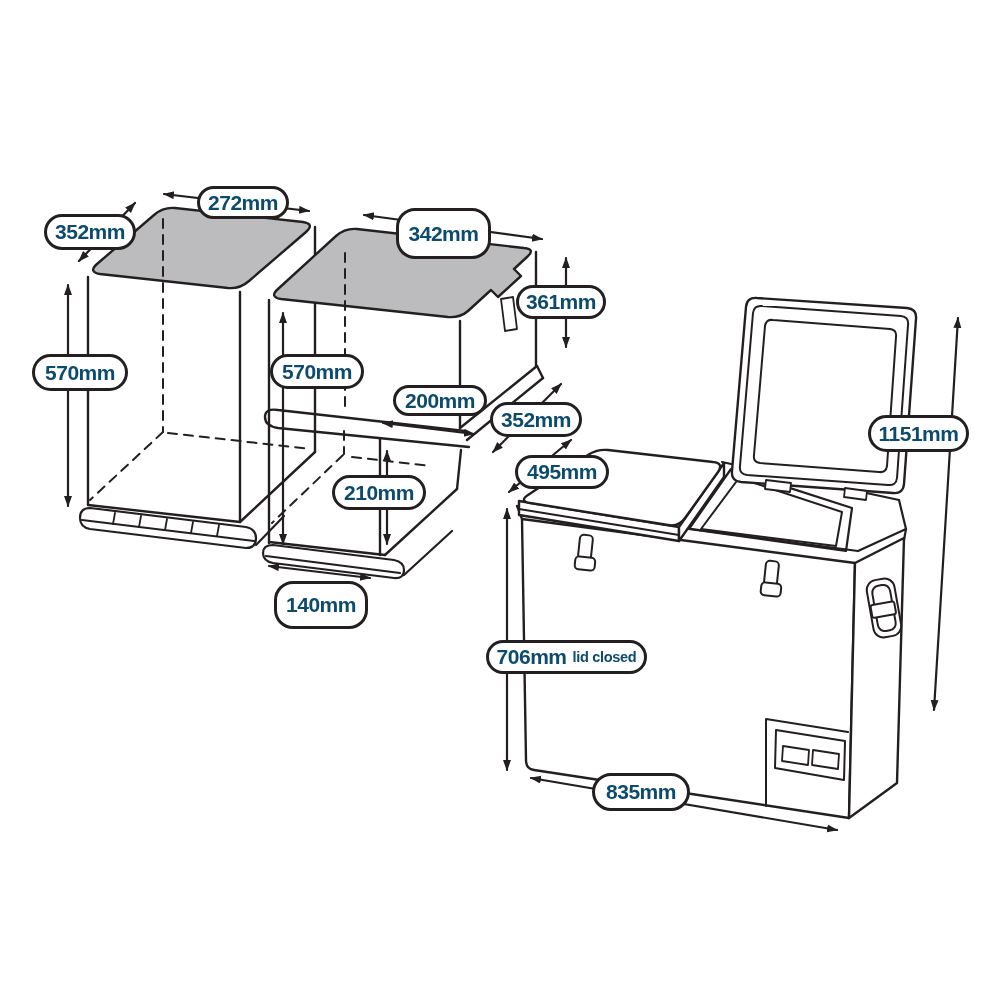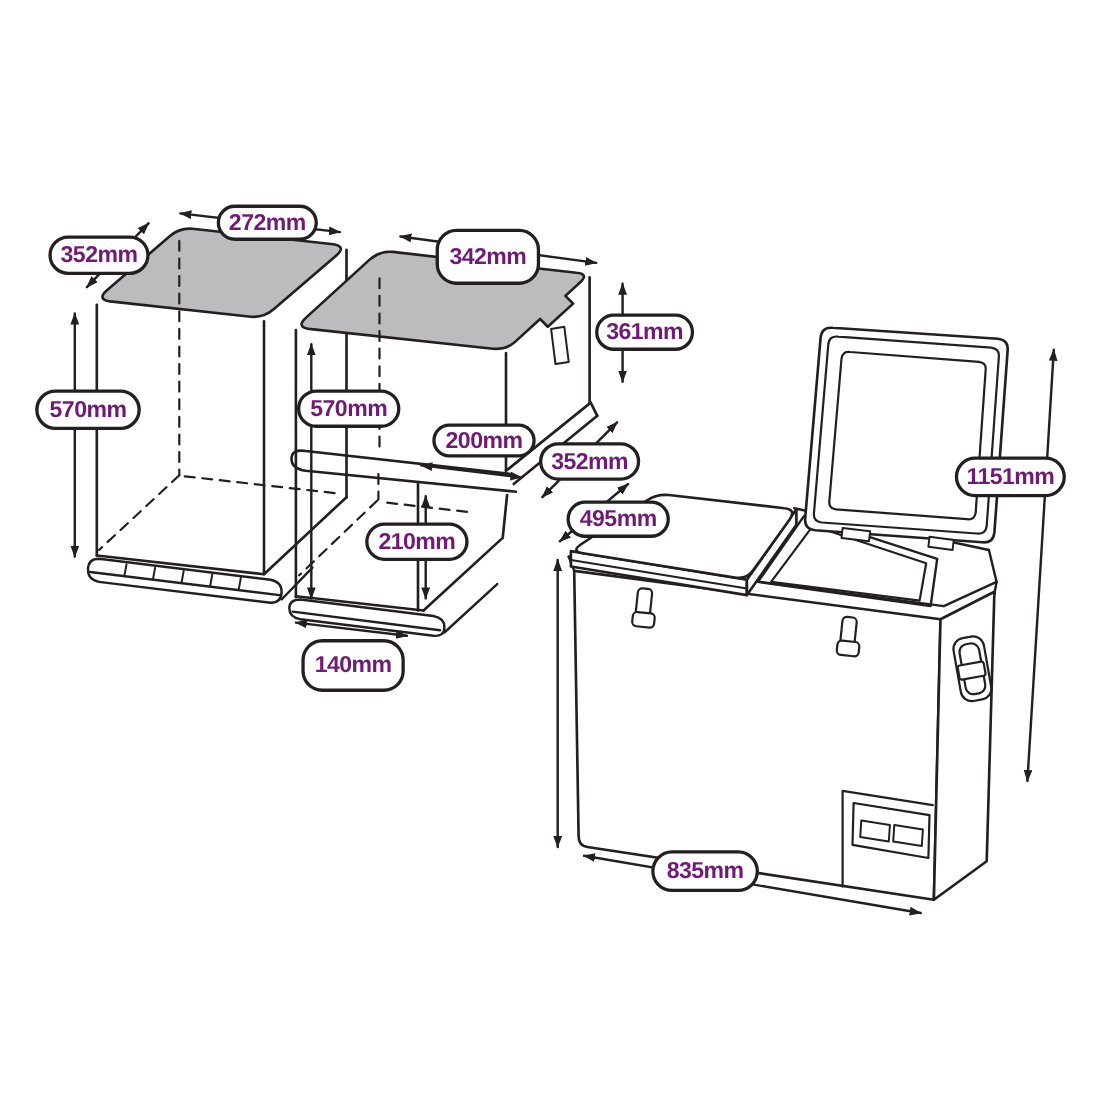--- a/index.html
+++ b/index.html
@@ -1,21 +1,21 @@
 <!DOCTYPE html>
 <html><head>
 <meta charset="utf-8">
 <style>
   html,body{margin:0;padding:0;background:#ffffff;}
   .canvas{position:relative;width:1000px;height:1000px;background:#ffffff;overflow:hidden;
           font-family:"Liberation Sans",sans-serif;}
   .art{position:absolute;left:0;top:0;}
   .pill{position:absolute;display:flex;align-items:center;justify-content:center;
         background:#ffffff;border:3px solid #231f20;border-radius:19px;
-        font-weight:bold;color:#701a75;font-size:21px;letter-spacing:-0.5px;
+        font-weight:bold;color:#0c4a6e;font-size:21px;letter-spacing:-0.5px;
         box-sizing:border-box;white-space:nowrap;z-index:5;}
   .pill .suffix{font-size:14.5px;margin-left:6px;letter-spacing:-0.3px;}
 </style>
 </head>
 <body>
 
 <div class="canvas">
 
 <svg class="art" width="1000" height="1000" viewBox="0 0 1000 1000">
   <defs>
@@ -145,23 +145,27 @@
       <line x1="507" y1="509" x2="507" y2="770" marker-start="url(#ahS)" marker-end="url(#ahE)"></line>
       <line x1="531" y1="778" x2="837" y2="830" marker-start="url(#ahS)" marker-end="url(#ahE)"></line>
     </g>
   </g>
 </svg>
 
 <div class="pill" style="left:44px;top:214px;width:92px;height:36px;">352mm</div>
 <div class="pill" style="left:197px;top:186px;width:92px;height:33px;">272mm</div>
 <div class="pill" style="left:32px;top:354px;width:96px;height:37px;">570mm</div>
 <div class="pill" style="left:396px;top:208px;width:95px;height:51px;">342mm</div>
-<div class="pill" style="left:541px;top:285px;width:90px;height:34px;">361mm</div>
+<div class="pill" style="left:516px;top:285px;width:90px;height:34px;">361mm</div>
 <div class="pill" style="left:270px;top:354px;width:94px;height:35px;">570mm</div>
 <div class="pill" style="left:393px;top:385px;width:94px;height:31px;">200mm</div>
 <div class="pill" style="left:490px;top:402px;width:92px;height:35px;">352mm</div>
 <div class="pill" style="left:332px;top:475px;width:94px;height:35px;">210mm</div>
 <div class="pill" style="left:274px;top:581px;width:94px;height:48px;">140mm</div>
 <div class="pill" style="left:515px;top:455px;width:94px;height:34px;">495mm</div>
 <div class="pill" style="left:868px;top:384px;width:101px;height:37px;margin-top:31px;">1151mm</div>
+<div class="pill" style="left:486px;top:640px;width:161px;height:34px;">
+  <span>706mm</span>
+  <span class="suffix">lid closed</span>
+</div>
 <div class="pill" style="left:592px;top:773px;width:98px;height:38px;">835mm</div>
 
 </div>
 
 </body></html>

